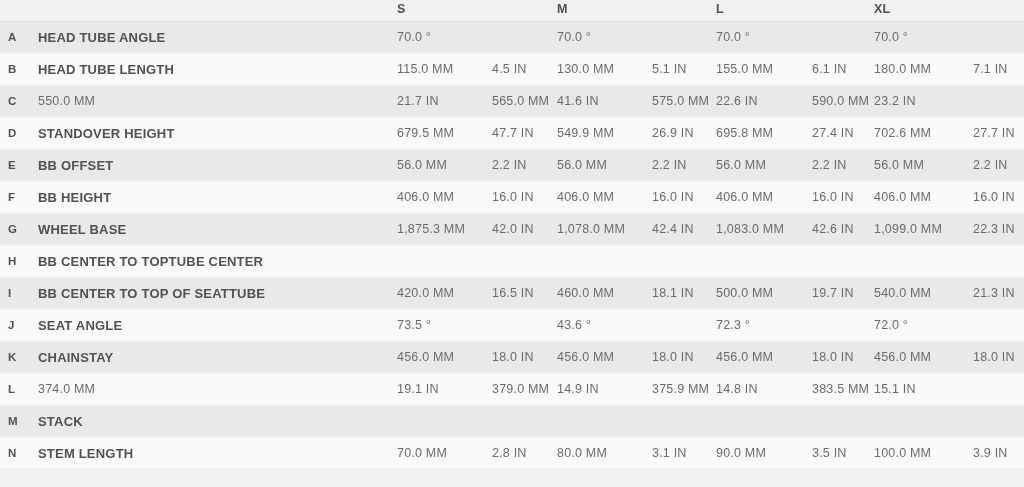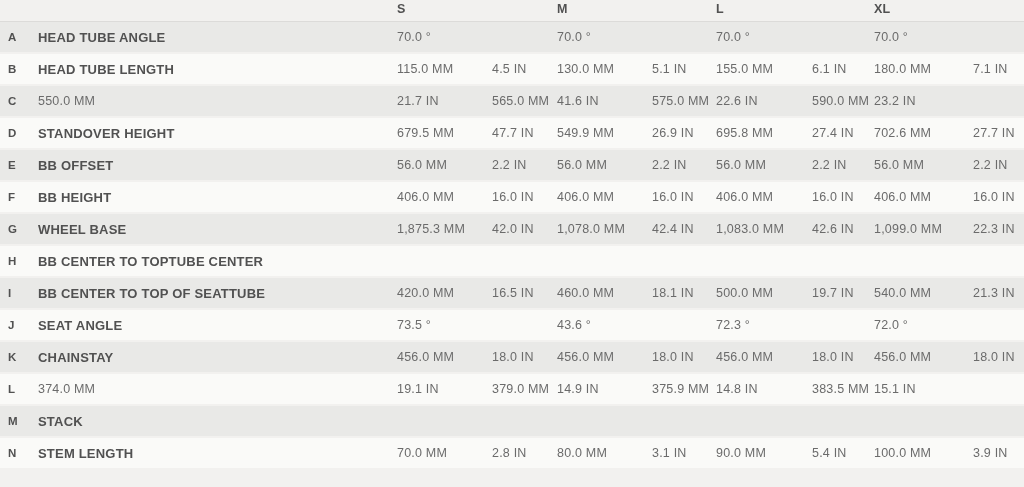--- a/index.html
+++ b/index.html
@@ -235,19 +235,19 @@
     <span class="cell-value"></span>
   </div>
       <div class="grid-row geo-row even">
     <span class="cell-letter">N</span>
     <span class="cell-label">STEM LENGTH</span>
     <span class="cell-value">70.0 MM</span>
     <span class="cell-value">2.8 IN</span>
     <span class="cell-value">80.0 MM</span>
     <span class="cell-value">3.1 IN</span>
     <span class="cell-value">90.0 MM</span>
-    <span class="cell-value">5.4 IN</span>
+    <span class="cell-value">3.5 IN</span>
     <span class="cell-value">100.0 MM</span>
     <span class="cell-value">3.9 IN</span>
   </div>
     </div>
 
 </div>
 
 </body></html>

